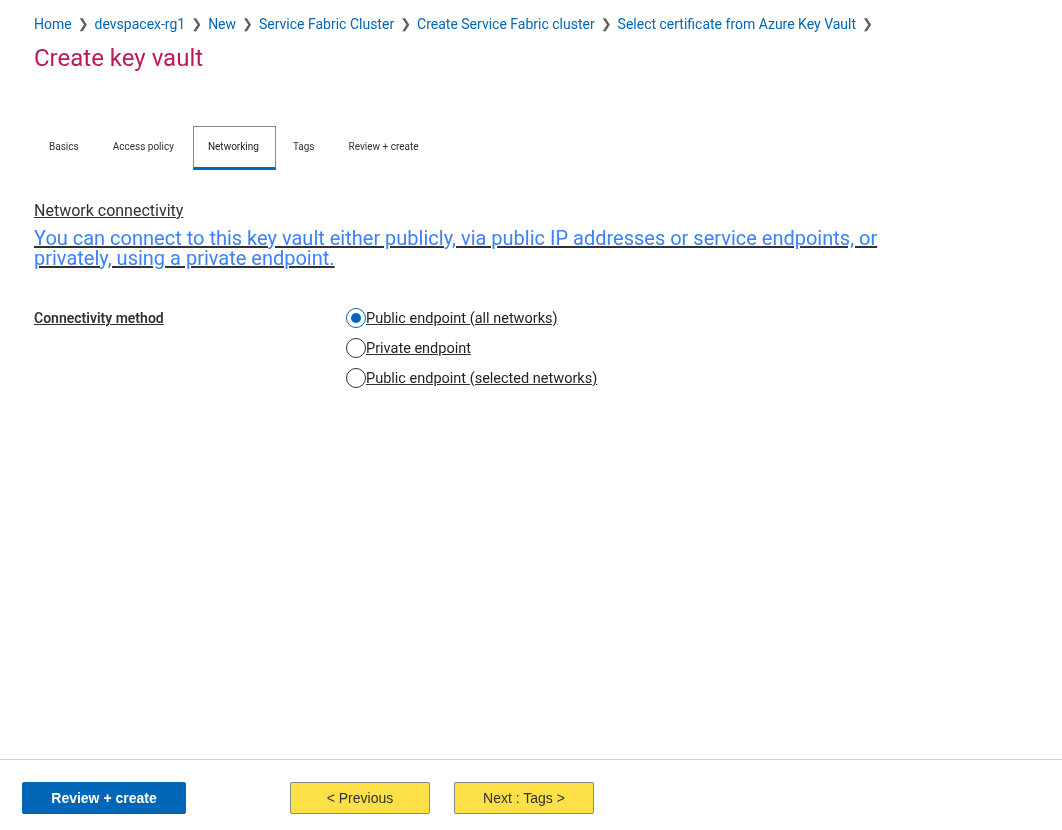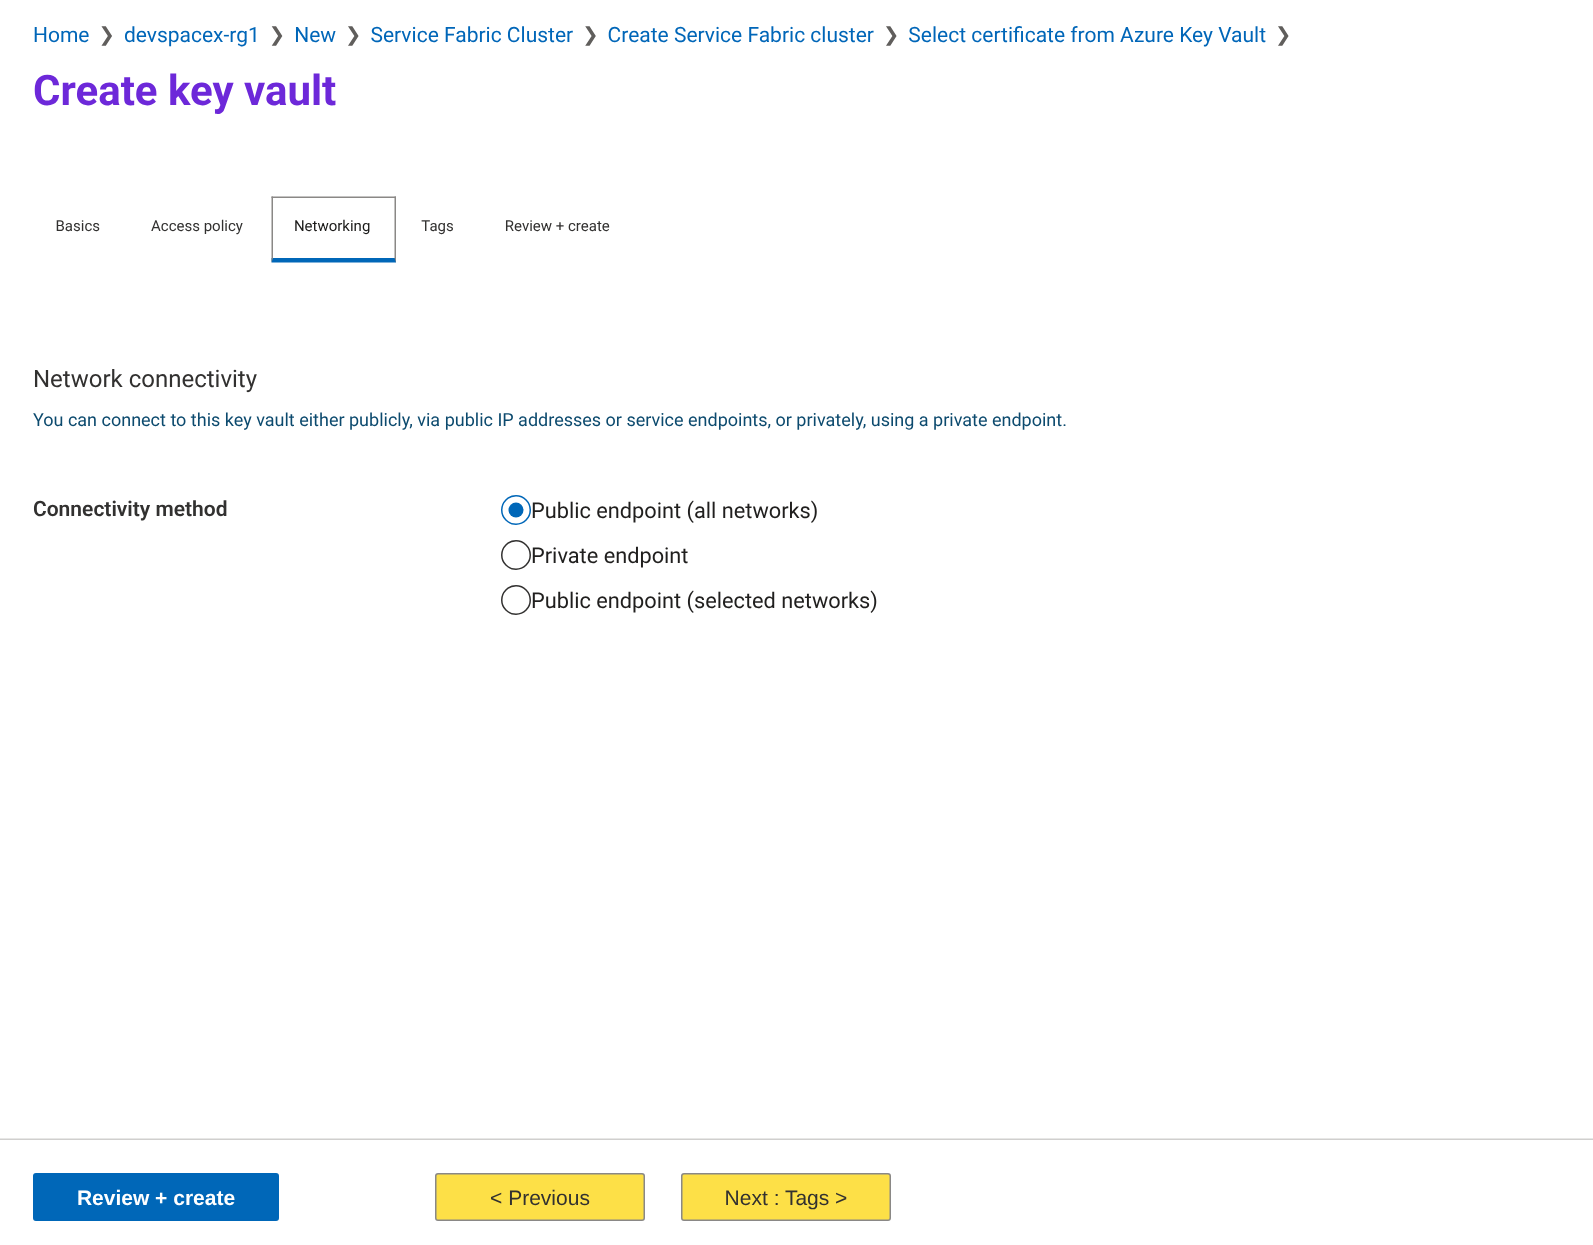--- a/index.html
+++ b/index.html
@@ -6,21 +6,21 @@
   html, body {
     margin: 0; padding: 0;
     width: 1062px; height: 830px;
     font-family: "Segoe UI", -apple-system, BlinkMacSystemFont, Roboto, "Helvetica Neue", Arial, sans-serif;
     font-size: 14px;
     color: #323130;
     background: #ffffff;
     position: relative;
   }
   .page {
-    padding: 14px 22px 0 22px;
+    padding: 14px 22px 0 34px;
   }
   .breadcrumb {
     display: flex;
     flex-wrap: wrap;
     align-items: center;
     gap: 6px;
     font-size: 14px;
     line-height: 20px;
     margin-bottom: 10px;
   }
@@ -28,24 +28,24 @@
     color: #0066b8;
     text-decoration: none;
     cursor: pointer;
   }
   .breadcrumb .sep {
     color: #605e5c;
     font-size: 13px;
     user-select: none;
   }
   h1.page-title {
-    font-size: 28px;
-    font-weight: 700;
+    font-size: 24px;
+    font-weight: 400;
     margin: 6px 0 0 0;
-    color: #6d28d9;
+    color: #be185d;
   }
   .tabs {
     display: flex;
     gap: 0;
     margin-top: 54px;
   }
   .tab {
     padding: 10px 16px 12px 14px;
     font-size: 10px;
     color: #323130;
@@ -55,31 +55,32 @@
     line-height: 20px;
   }
   .tab.active {
     border: 1px solid #8a8886;
     border-bottom: 3px solid #0067b8;
     font-weight: 400;
     color: #1b1a19;
     padding-bottom: 10px;
   }
   .section {
-    margin-top: 68px;
+    margin-top: 31px;
+    text-decoration: underline;
   }
   .section-heading {
     font-size: 16px;
     font-weight: 400;
     color: #323130;
     margin: 0 0 8px 0;
   }
   .section-desc {
-    font-size: 12px;
-    color: #0c4a6e;
+    font-size: 20px;
+    color: #3b82f6;
     line-height: 20px;
     margin: 0;
     max-width: 880px;
   }
   .field-row {
     display: flex;
     margin-top: 40px;
   }
   .field-label {
     width: 312px;

